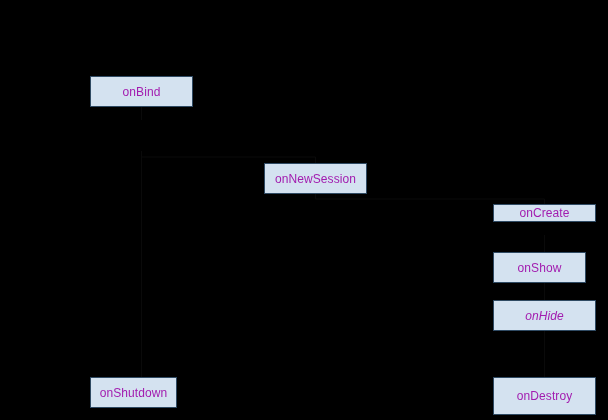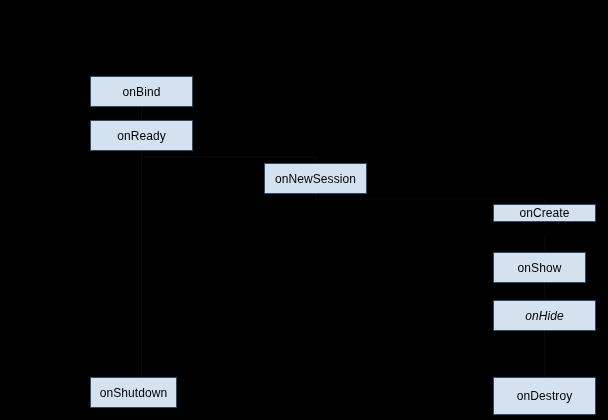--- a/index.html
+++ b/index.html
@@ -24,21 +24,21 @@
     top: 0;
     width: 608px;
     height: 420px;
     pointer-events: none;
   }
   .node {
     position: absolute;
     box-sizing: border-box;
     background: #d4e2f0;
     border: 1px solid #2f4a63;
-    color: #000000;
+    color: #a21caf;
     font-size: 12px;
     line-height: 1;
     display: flex;
     align-items: center;
     justify-content: center;
     text-align: center;
     white-space: nowrap;
     letter-spacing: 0.1px;
   }
   .node-label {
@@ -58,23 +58,20 @@
       <path d="M 544.5 235 L 544.5 252" fill="none" stroke="#0a0a0a" stroke-width="1"></path>
       <path d="M 544.5 283 L 544.5 300" fill="none" stroke="#0a0a0a" stroke-width="1"></path>
       <path d="M 544.5 331 L 544.5 377" fill="none" stroke="#0a0a0a" stroke-width="1"></path>
       <path d="M 141.5 151 L 141.5 377" fill="none" stroke="#0a0a0a" stroke-width="1"></path>
     </svg>
 
   <div class="node" style="left:90px; top:76px; width:103px; height:31px;">
     <span class="node-label">onBind</span>
   </div>
 
-  <div class="node" style="left:90px; top:120px; width:103px; height:31px;">
-    <span class="node-label">onReady</span>
-  </div>
 
   <div class="node" style="left:264px; top:163px; width:103px; height:31px;">
     <span class="node-label">onNewSession</span>
   </div>
 
   <div class="node" style="left:493px; top:204px; width:103px; height:18px;">
     <span class="node-label">onCreate</span>
   </div>
 
   <div class="node" style="left:493px; top:252px; width:93px; height:31px;">

